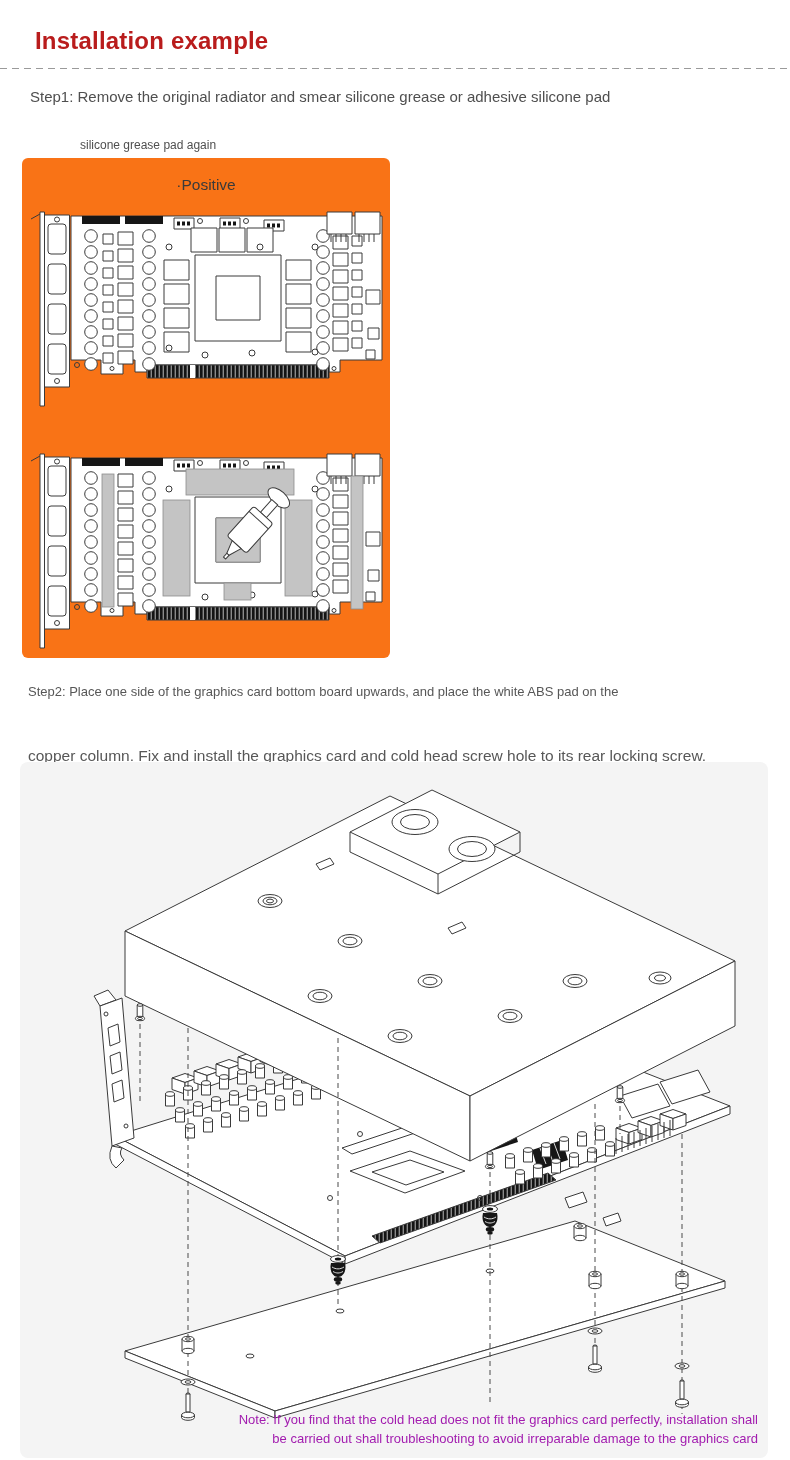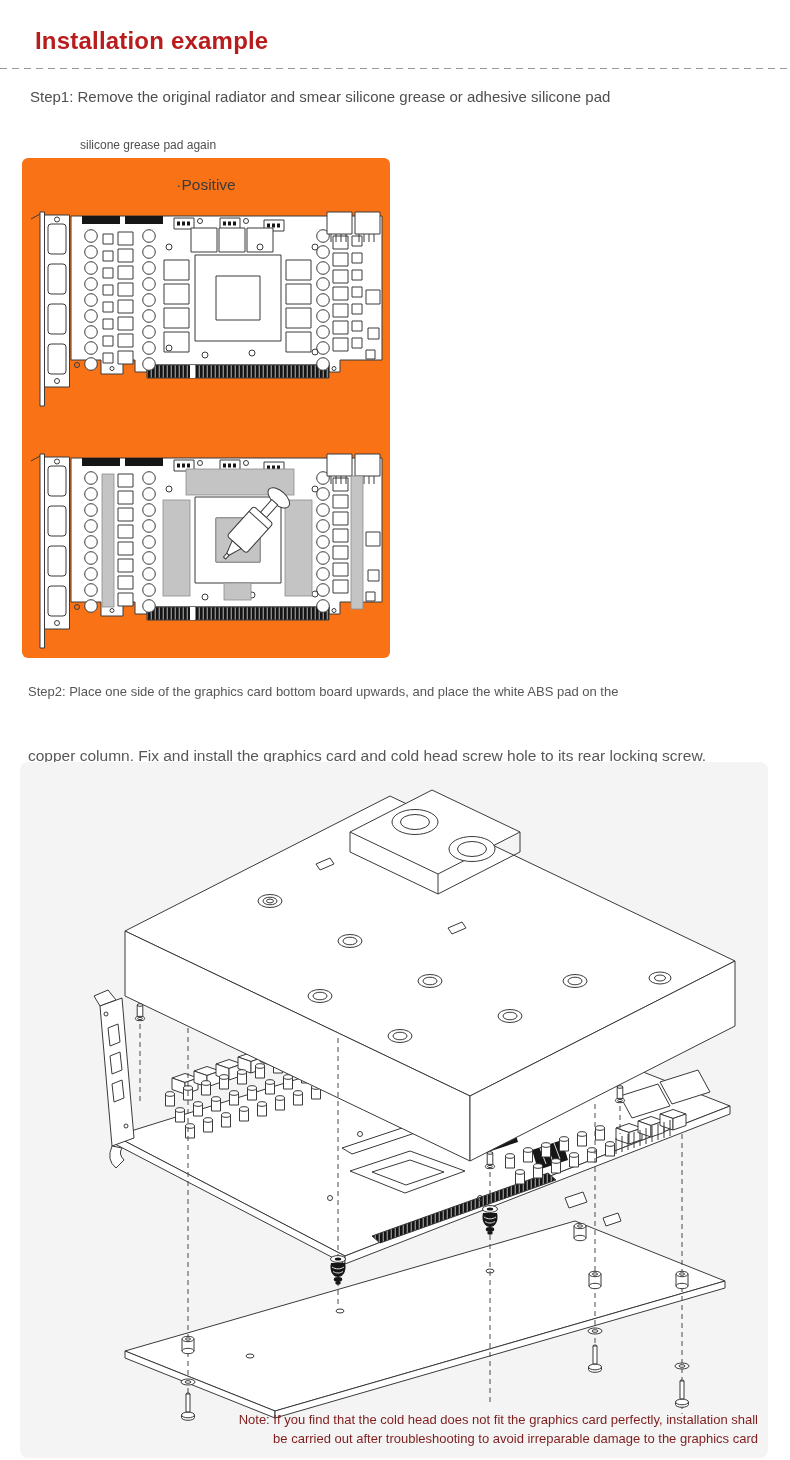--- a/index.html
+++ b/index.html
@@ -15,21 +15,21 @@
   .panel.pleft{left:22px;width:368px;}
   .panel.pright{left:404px;width:364px;}
   .panel-label{position:absolute;top:18px;left:0;width:100%;text-align:center;font-size:15.5px;color:#3a3a3a;}
   .pcb-svg{position:absolute;width:356px;height:212px;}
   .pos-a{left:6px;top:44px;} .pos-b{left:6px;top:286px;}
   .pos-c{left:4px;top:44px;} .pos-d{left:4px;top:286px;}
   .step2a{position:absolute;left:28px;top:684px;font-size:13px;color:#575757;}
   .step2b{position:absolute;left:28px;top:717px;font-size:15.5px;color:#575757;margin-top:30px;}
   .bigpanel{position:absolute;left:20px;top:762px;width:748px;height:696px;background:#f4f4f4;border-radius:8px;}
   .exploded{position:absolute;left:0;top:4px;width:748px;height:655px;}
-  .noteline{position:absolute;right:10px;font-size:13px;color:#7f1d1d;text-align:right;white-space:nowrap;}
+  .noteline{position:absolute;right:10px;font-size:13px;color:#a21caf;text-align:right;white-space:nowrap;}
   .n1{top:650px;} .n2{top:669px;}
   
   svg .w{fill:#ffffff;stroke:#3a3a3a;stroke-width:1;stroke-linejoin:round;}
   svg .s{fill:none;stroke:#3a3a3a;stroke-width:1;stroke-linejoin:round;}
   svg .g{fill:#c4c4c4;stroke:#8d8d8d;stroke-width:.8;}
   svg .b{fill:#161616;stroke:none;}
   svg .d{fill:none;stroke:#4a4a4a;stroke-width:1;stroke-dasharray:5 4;}
   svg .hl{fill:none;stroke:#f2f2f2;stroke-width:.9;}
 </style>
 </head>
@@ -540,16 +540,16 @@
       <use href="#sym-nut" x="662" y="520"></use>
       <use href="#sym-washer" x="168" y="616"></use>
       <use href="#sym-washer" x="575" y="565"></use>
       <use href="#sym-washer" x="662" y="600"></use>
       <use href="#sym-screw" x="168" y="628"></use>
       <use href="#sym-screw" x="575" y="580"></use>
       <use href="#sym-screw" x="662" y="615"></use>
     </svg>
 
     <div class="noteline n1">Note: If you find that the cold head does not fit the graphics card perfectly, installation shall</div>
-    <div class="noteline n2">be carried out after troubleshooting to avoid irreparable damage to the graphics card</div>
+    <div class="noteline n2">be carried out shall troubleshooting to avoid irreparable damage to the graphics card</div>
   </div>
 
 </div>
 
 </body></html>

